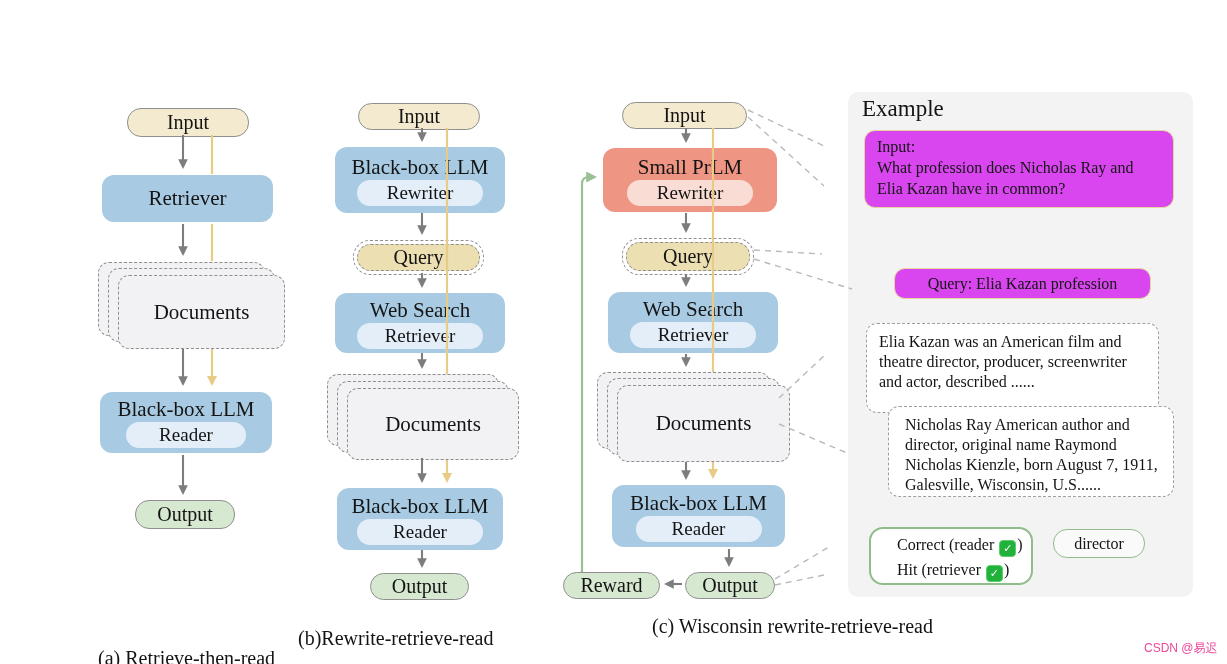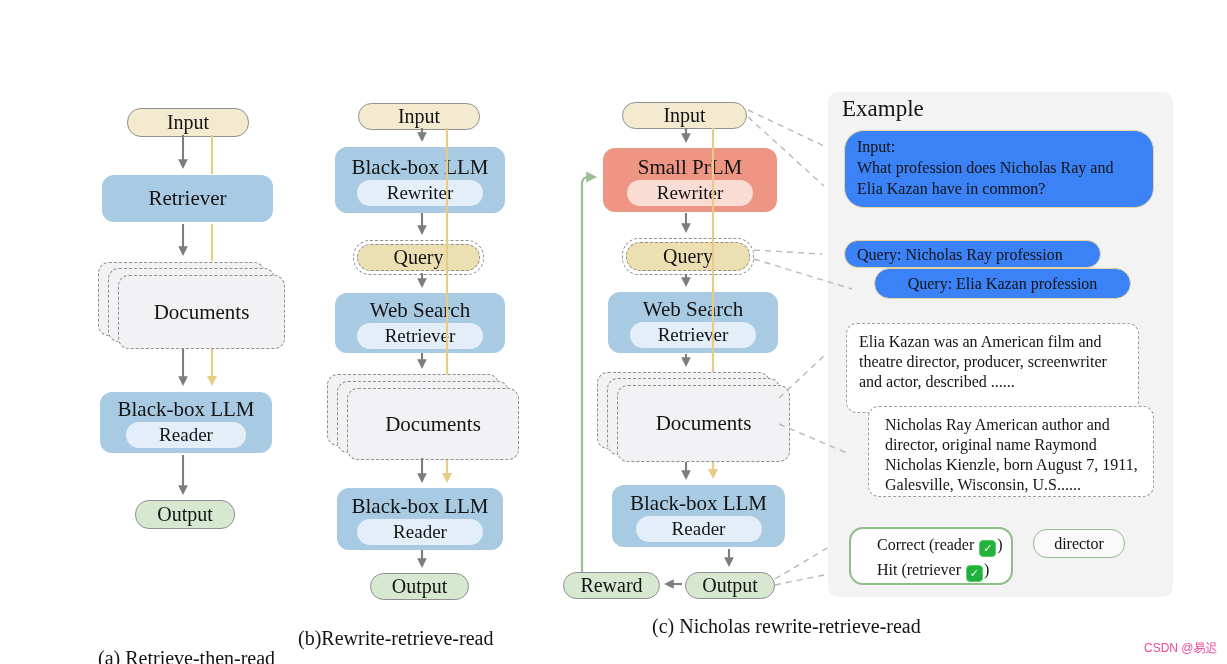--- a/index.html
+++ b/index.html
@@ -34,24 +34,24 @@
               justify-content:center;font-size:20px;}
 
   
   .doclayer{position:absolute;background:#f2f2f4;border:1.6px dashed #8f8f8f;
             border-radius:11px;z-index:3;}
   .doclayer.front{display:flex;align-items:center;justify-content:center;font-size:21px;}
 
   .caption{position:absolute;font-size:20px;white-space:nowrap;z-index:1;}
 
   
-  .panel{position:absolute;left:828px;top:92px;width:345px;height:505px;background:#f3f3f3;
+  .panel{position:absolute;left:848px;top:92px;width:345px;height:505px;background:#f3f3f3;
          border-radius:10px;z-index:0;}
   .panel .title{position:absolute;left:14px;top:4px;font-size:23px;}
-  .exbox{position:absolute;background:#3b82f6;border:1.5px solid #e6d4a0;border-radius:20px;
+  .exbox{position:absolute;background:#d946ef;border:1.5px solid #e6d4a0;border-radius:11px;
          font-size:16px;line-height:21px;}
   .exbox .nowrap{white-space:nowrap;}
   .dashbox{position:absolute;background:#ffffff;border:1.6px dashed #9e9e9e;border-radius:11px;
            font-size:16px;line-height:20px;padding:8px 10px 4px 12px;box-sizing:border-box;}
   .evalbox{position:absolute;background:#ffffff;border:2px solid #90bd8a;border-radius:14px;
            font-size:16px;line-height:25px;padding:3px 8px;box-sizing:border-box;white-space:nowrap;}
   .check{display:inline-flex;align-items:center;justify-content:center;width:15px;height:15px;
          background:#22b13a;border:1px solid #58cf6b;border-radius:4px;color:#fff;
          font-size:11px;font-weight:bold;margin:0 1px;vertical-align:-2px;
          font-family:"DejaVu Sans",sans-serif;}
@@ -149,31 +149,28 @@
   <div class="bigbox blue" style="left:612px;top:485px;width:173px;height:62px;">
     <div class="title">Black-box LLM</div>
     <div class="innerpill">Reader</div>
   </div>
   <div class="pill green" style="left:685px;top:572px;width:88px;height:25px;">
       <span>Output</span>
     </div>
   <div class="pill green" style="left:563px;top:572px;width:95px;height:25px;">
       <span>Reward</span>
     </div>
-  <div class="caption" style="left:652px;top:615px;">(c) Nicholas rewrite-retrieve-read</div>
+  <div class="caption" style="left:652px;top:615px;">(c) Wisconsin rewrite-retrieve-read</div>
 
   <div class="panel">
     <div class="title">Example</div>
     <div class="exbox" style="left:16px;top:38px;width:310px;height:78px;padding:5px 0 0 12px;box-sizing:border-box;">
       <div class="nowrap">Input:</div>
       <div class="nowrap">What profession does Nicholas Ray and</div>
       <div class="nowrap">Elia Kazan have in common?</div>
-    </div>
-    <div class="exbox" style="left:16px;top:148px;width:257px;height:28px;display:flex;align-items:center;padding-left:12px;box-sizing:border-box;">
-      <span class="nowrap">Query: Nicholas Ray profession</span>
     </div>
     <div class="exbox" style="left:46px;top:176px;width:257px;height:31px;display:flex;align-items:center;justify-content:center;box-sizing:border-box;">
       <span class="nowrap">Query: Elia Kazan profession</span>
     </div>
     <div class="dashbox" style="left:18px;top:231px;width:293px;height:90px;">
       <span>Elia Kazan was an American film and theatre director, producer, screenwriter and actor, described  ......</span>
     </div>
     <div class="dashbox" style="left:40px;top:314px;width:286px;height:91px;padding-left:16px;">
       <span>Nicholas Ray American author and director, original name Raymond Nicholas Kienzle, born August 7, 1911, Galesville, Wisconsin, U.S......</span>
     </div>

